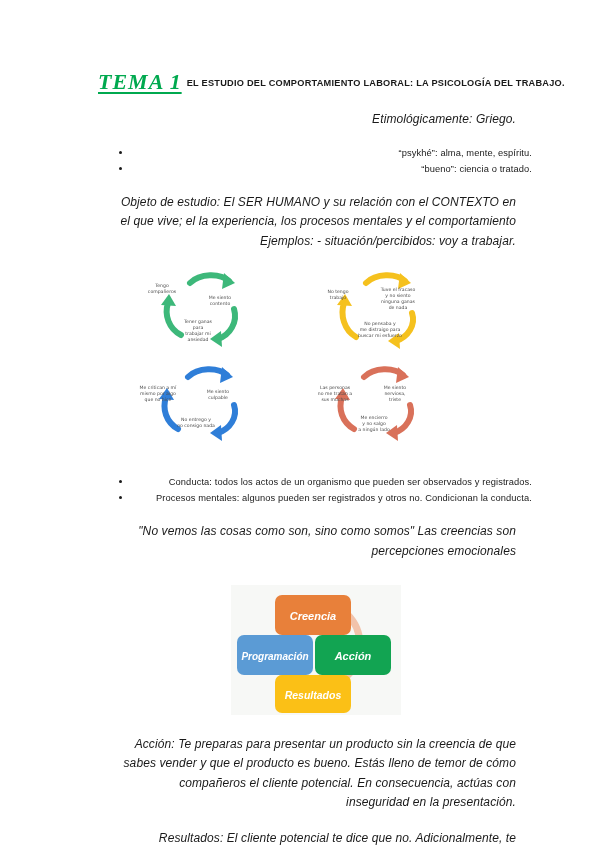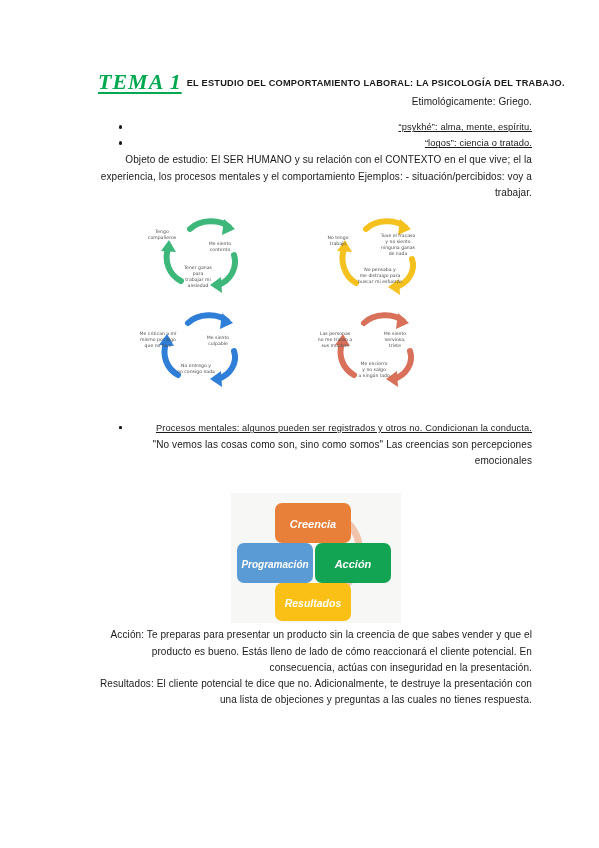--- a/index.html
+++ b/index.html
@@ -48,36 +48,36 @@
     font-size: 9.2px;
     font-weight: 600;
     letter-spacing: 0.25px;
     color: #1a1a1a;
     vertical-align: 3px;
     padding-left: 5px;
   }
 
   
   p.body {
-    font-size: 10px;
+    font-size: 12px;
     line-height: 1.62;
-    margin: 0;
+    margin: 16px;
     color: #1a1a1a;
     letter-spacing: 0.1px;
+    font-style: italic;
   }
   .gap-22 { margin-top: 22px; }
   .gap-18 { margin-top: 18px; }
   .gap-16 { margin-top: 16px; }
   .gap-14 { margin-top: 14px; }
 
   ul.bullets {
     list-style: none;
     margin: 10px 0 0 0;
     padding: 0;
-    text-decoration: underline;
   }
   ul.bullets li {
     position: relative;
     padding-left: 36px;
     font-size: 9.3px;
     line-height: 1.62;
     margin-bottom: 1px;
     letter-spacing: 0.1px;
   }
   ul.bullets li .dot {
@@ -126,21 +126,21 @@
 
     <p class="body gap-22">Etimológicamente: Griego.</p>
 
     <ul class="bullets">
       <li>
         <span class="dot"></span>
         <span>“psykhé”: alma, mente, espíritu.</span>
       </li>
       <li>
         <span class="dot"></span>
-        <span>“logos”: ciencia o tratado.</span>
+        <span>“bueno”: ciencia o tratado.</span>
       </li>
     </ul>
 
     <p class="body gap-16">Objeto de estudio: El SER HUMANO y su relación con el CONTEXTO en el que vive; el la experiencia, los procesos mentales y el comportamiento Ejemplos: - situación/percibidos: voy a trabajar.</p>
 
     <div class="cycles-figure">
       <svg width="434" height="198" viewBox="0 0 434 198" xmlns="http://www.w3.org/2000/svg">
         <defs>
           <style>
             .hw { font-family: "DejaVu Sans", sans-serif; font-size: 4.6px; fill: #4a4a4a; }
@@ -237,20 +237,21 @@
           <text class="hw hwc" x="276" y="158">y no salgo</text>
           <text class="hw hwc" x="276" y="164">a ningún lado</text>
         </g>
       </svg>
     </div>
 
 
     <ul class="bullets">
       <li>
         <span class="dot"></span>
+        <span>Conducta: todos los actos de un organismo que pueden ser observados y registrados.</span>
       </li>
       <li>
         <span class="dot"></span>
         <span>Procesos mentales: algunos pueden ser registrados y otros no. Condicionan la conducta.</span>
       </li>
     </ul>
 
     <p class="body gap-16">"No vemos las cosas como son, sino como somos" Las creencias son percepciones emocionales</p>
 
     <div class="loop-figure">
@@ -277,17 +278,17 @@
           <text class="loop-label" x="60" y="79" text-anchor="middle" font-size="10">Programación</text>
         </g>
 
         <g>
           <rect x="60" y="94" width="76" height="38" rx="7" fill="#fbc016"></rect>
           <text class="loop-label" x="98" y="118" text-anchor="middle" font-size="10.5">Resultados</text>
         </g>
       </svg>
     </div>
 
-    <p class="body gap-18">Acción: Te preparas para presentar un producto sin la creencia de que sabes vender y que el producto es bueno. Estás lleno de lado de cómo reaccionará el cliente potencial. En consecuencia, actúas con inseguridad en la presentación.</p>
+    <p class="body gap-18">Acción: Te preparas para presentar un producto sin la creencia de que sabes vender y que el producto es bueno. Estás lleno de temor de cómo compañeros el cliente potencial. En consecuencia, actúas con inseguridad en la presentación.</p>
     <p class="body gap-16">Resultados: El cliente potencial te dice que no. Adicionalmente, te destruye la presentación con una lista de objeciones y preguntas a las cuales no tienes respuesta.</p>
 
   </div>
 </div>
 
 </body></html>

